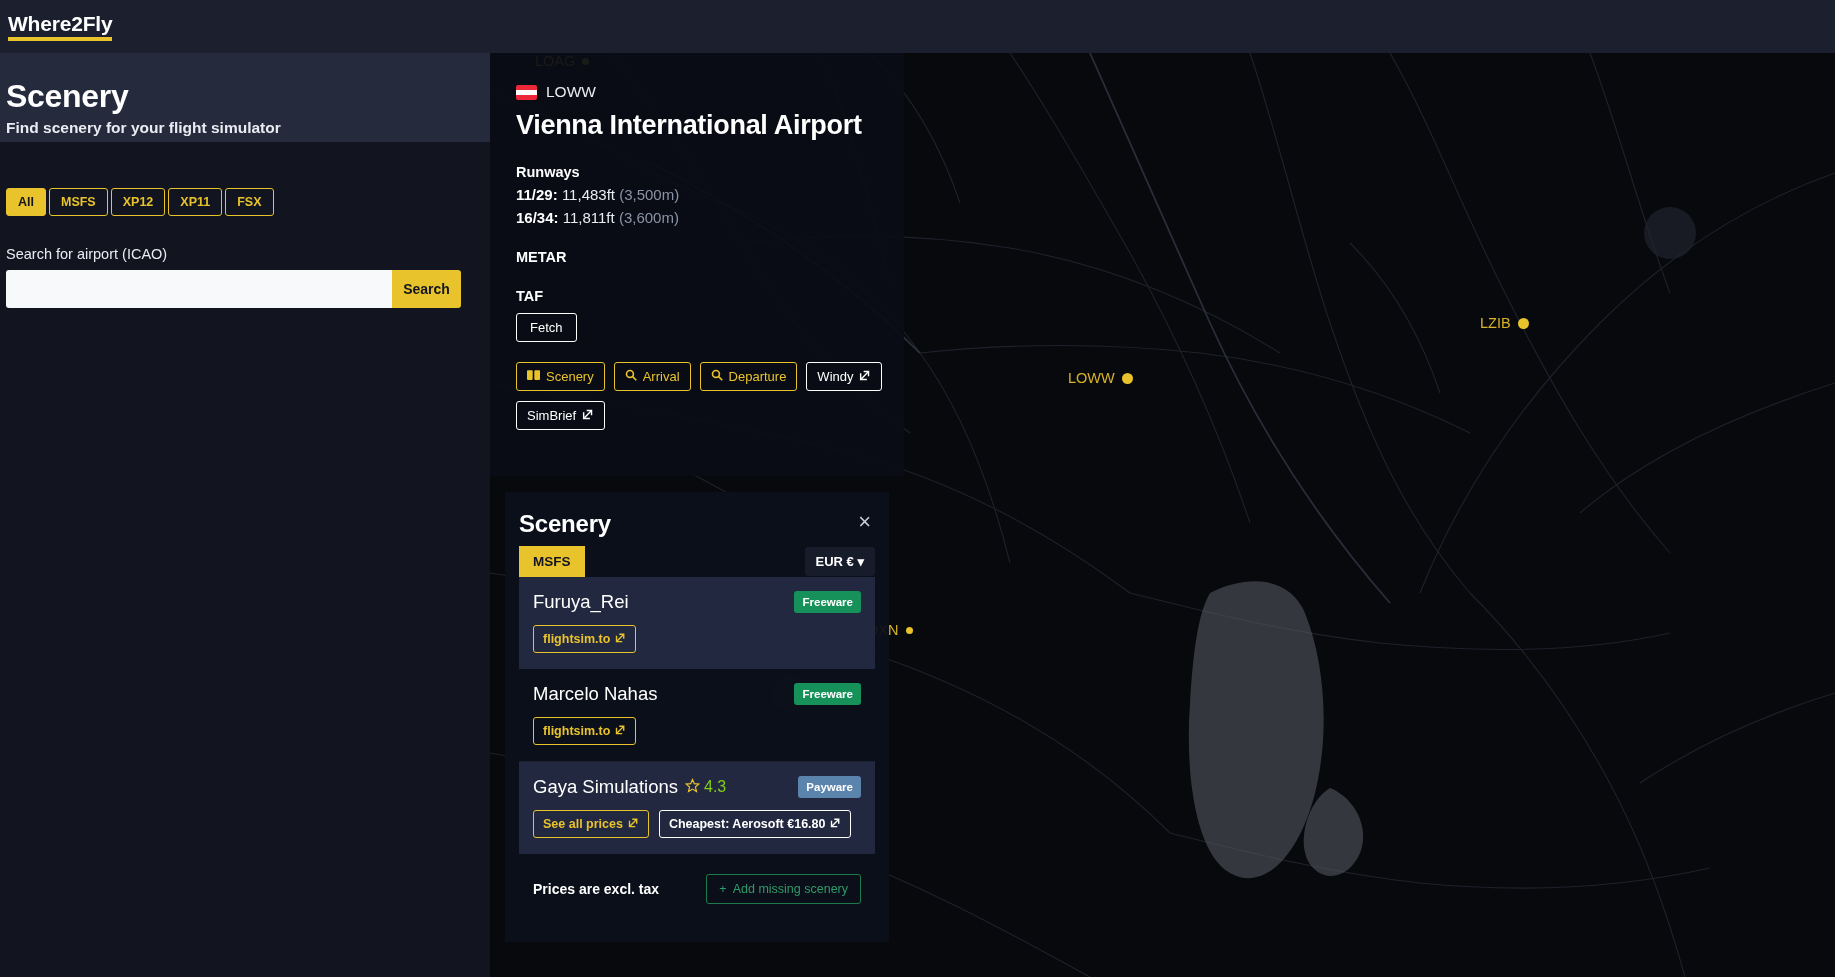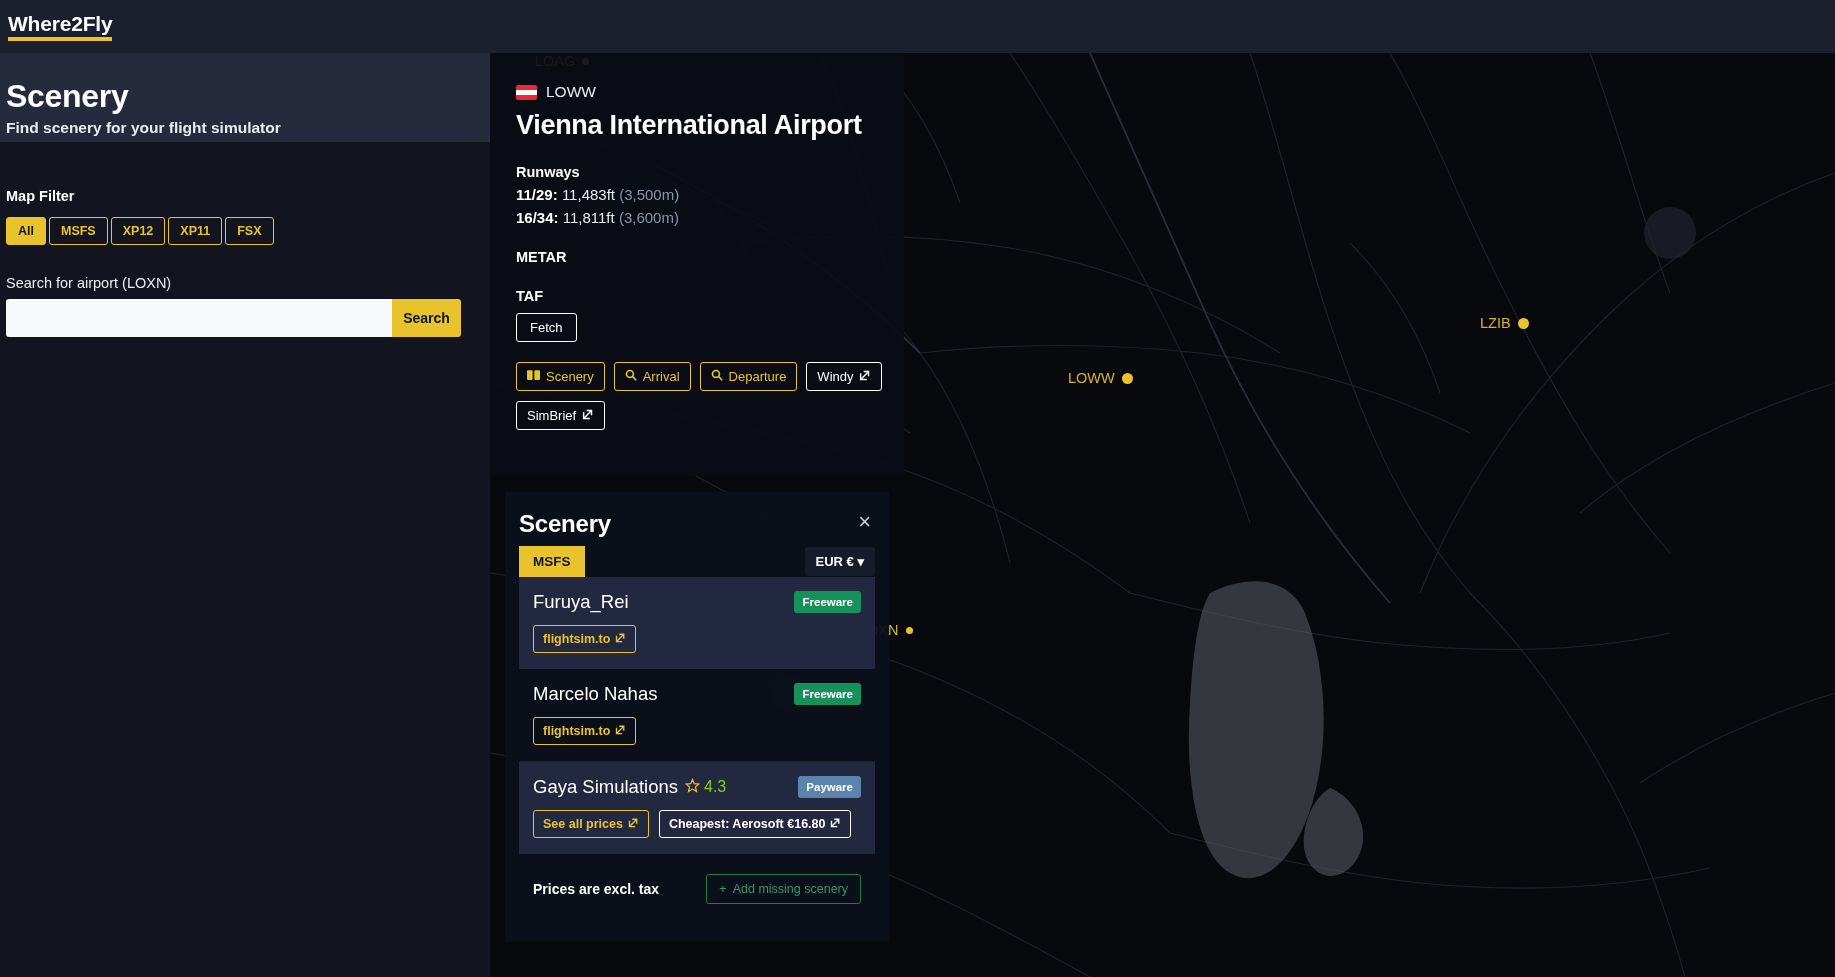--- a/index.html
+++ b/index.html
@@ -172,32 +172,31 @@
   </div>
 
   <div id="leftpanel">
 
     <div id="page-head">
       <div id="page-title">Scenery</div>
       <div id="page-sub">Find scenery for your flight simulator</div>
     </div>
 
     <div id="filter-zone">
-      <div id="filter-label">Map Filter</div>
       <div id="filter-row">
         <button class="fbtn active">All</button>
         <button class="fbtn">MSFS</button>
         <button class="fbtn">XP12</button>
         <button class="fbtn">XP11</button>
         <button class="fbtn">FSX</button>
       </div>
     </div>
 
     <div id="search-zone">
-      <div id="search-label">Search for airport (LOXN)</div>
+      <div id="search-label">Search for airport (ICAO)</div>
       <div id="search-row">
         <input id="search-input" type="text" placeholder="" style="">
         <button id="search-button">Search</button>
       </div>
     </div>
 
   </div>
 
   <div id="map">
     <svg width="1345" height="924">

